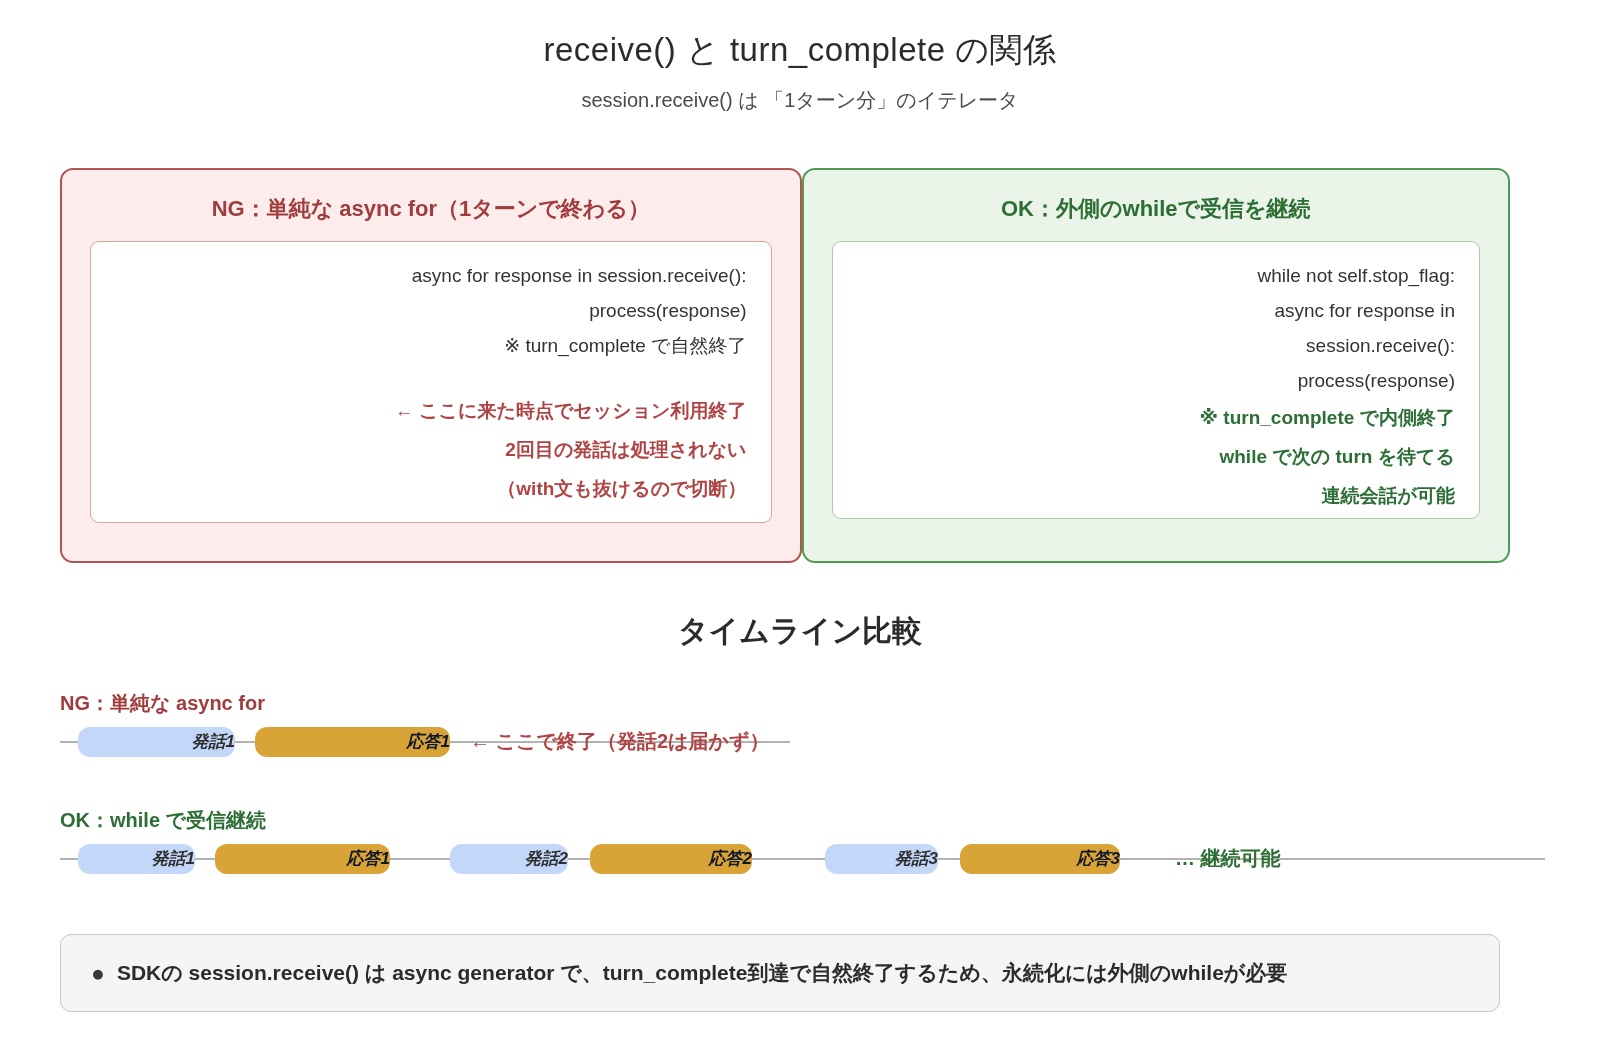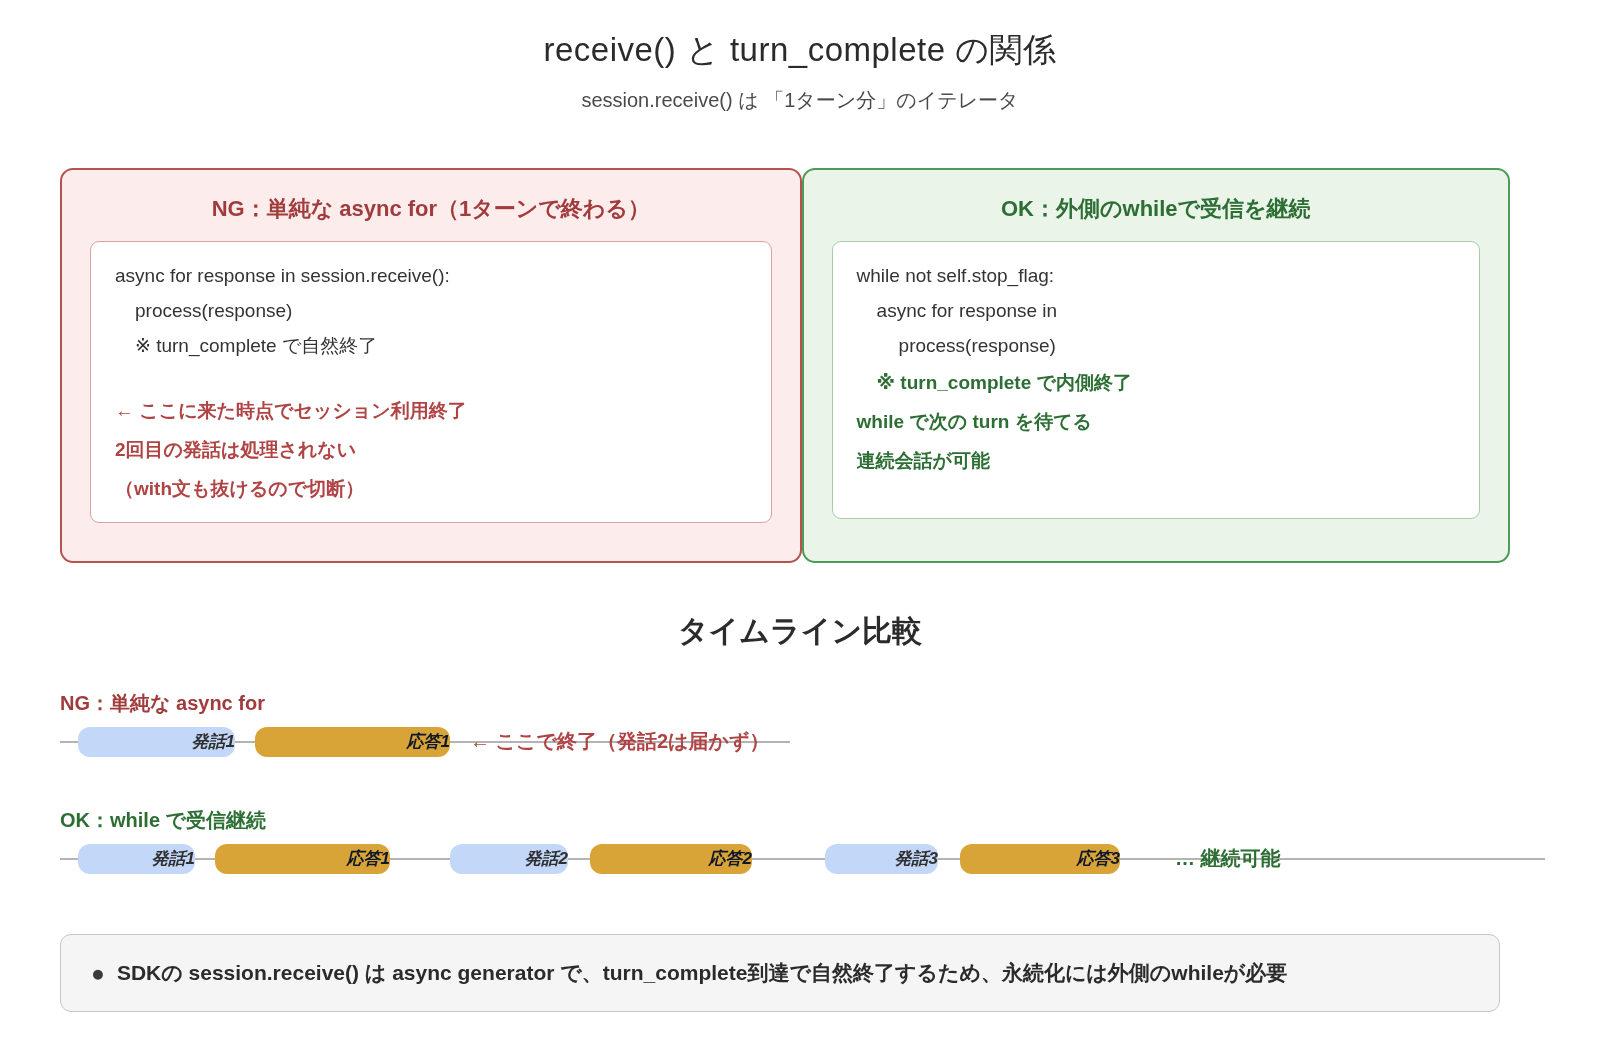--- a/index.html
+++ b/index.html
@@ -19,21 +19,21 @@
   .subtitle{margin-top:14px; text-align:center; font-size:20px; color:#4a4a4a;}
 
   
   .cards{display:flex; justify-content:space-between; margin:54px 90px 0 60px;}
   .card{height:395px; border-radius:13px; border:2.5px solid;}
   .card.ng{width:828px; background:var(--ng-bg); border-color:var(--ng-border);}
   .card.ok{width:791px; background:var(--ok-bg); border-color:var(--ok-border);}
   .card h2{margin:24px 0 17px; text-align:center; font-size:22px; font-weight:700;}
   .card.ng h2{color:var(--ng-title);}
   .card.ok h2{color:var(--ok-title);}
-  .card .inner{margin:0 28px; background:#ffffff; border-radius:9px; padding:16px 24px;}
+  .card .inner{margin:0 28px; background:#ffffff; border-radius:9px; padding:16px 24px;text-align:right;}
   .card.ng .inner{border:1.5px solid #d8a3a1; height:282px;}
   .card.ok .inner{border:1.5px solid #a9cba9; height:278px;}
   .code-line{font-size:19px; line-height:35px; color:var(--code-text); white-space:pre;}
   .note-line{font-size:19px; line-height:39px; font-weight:600; white-space:pre;}
   .card.ng .notes{margin-top:28px;}
   .card.ng .note-line{color:var(--ng-note);}
   .card.ok .note-line{color:var(--ok-note);}
   .indent-1{padding-left:20px;}
   .indent-2{padding-left:42px;}
 
@@ -91,20 +91,21 @@
             <div class="note-line indent-0">（with文も抜けるので切断）</div>
           </div>
       </div>
     </section>
     <section class="card ok">
       <h2>OK：外側のwhileで受信を継続</h2>
       <div class="inner">
         <div class="code-lines">
             <div class="code-line indent-0">while not self.stop_flag:</div>
             <div class="code-line indent-1">async for response in</div>
+            <div class="code-line indent-1">session.receive():</div>
             <div class="code-line indent-2">process(response)</div>
           </div>
         <div class="notes">
             <div class="note-line indent-1">※ turn_complete で内側終了</div>
             <div class="note-line indent-0">while で次の turn を待てる</div>
             <div class="note-line indent-0">連続会話が可能</div>
           </div>
       </div>
     </section>
   </div>

